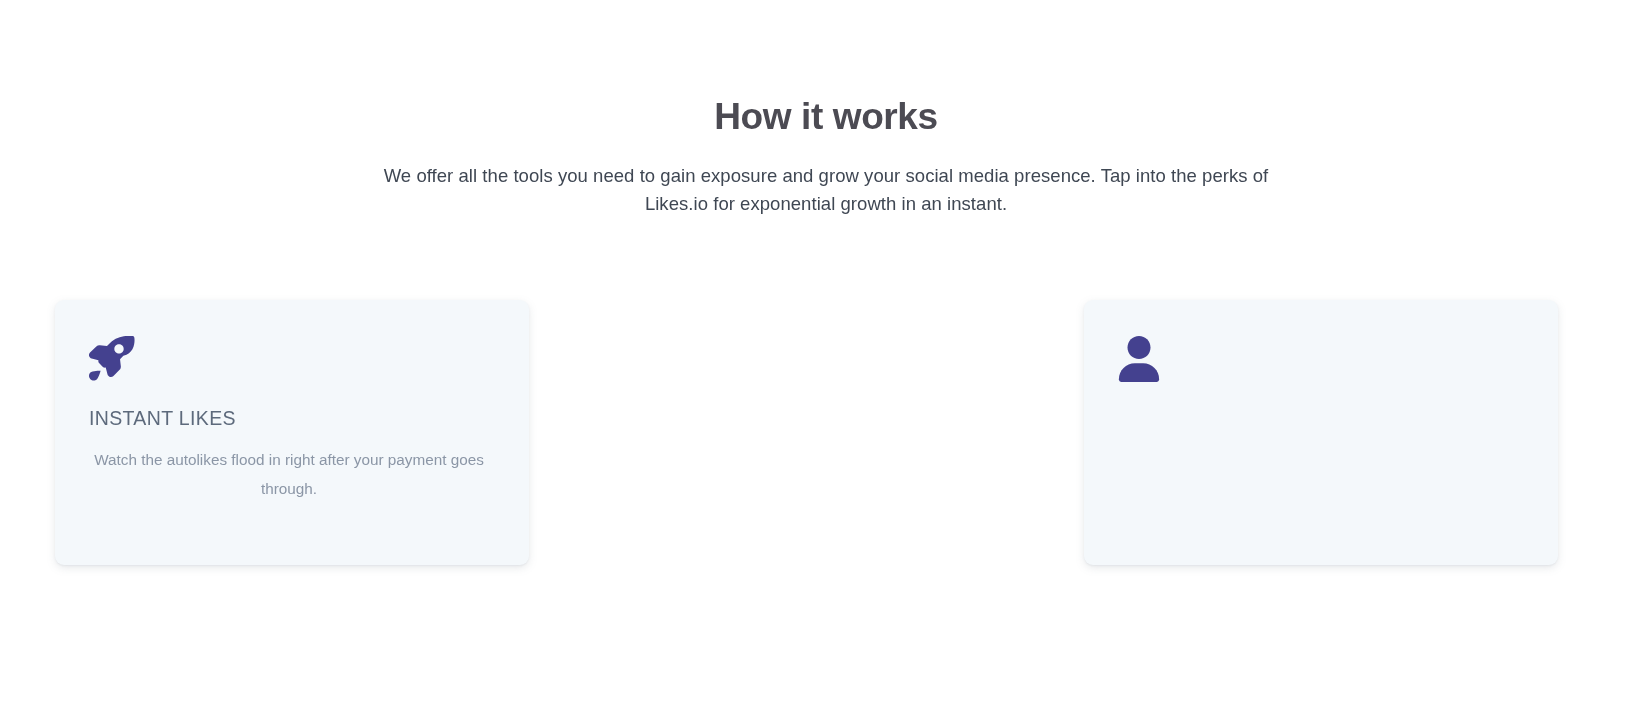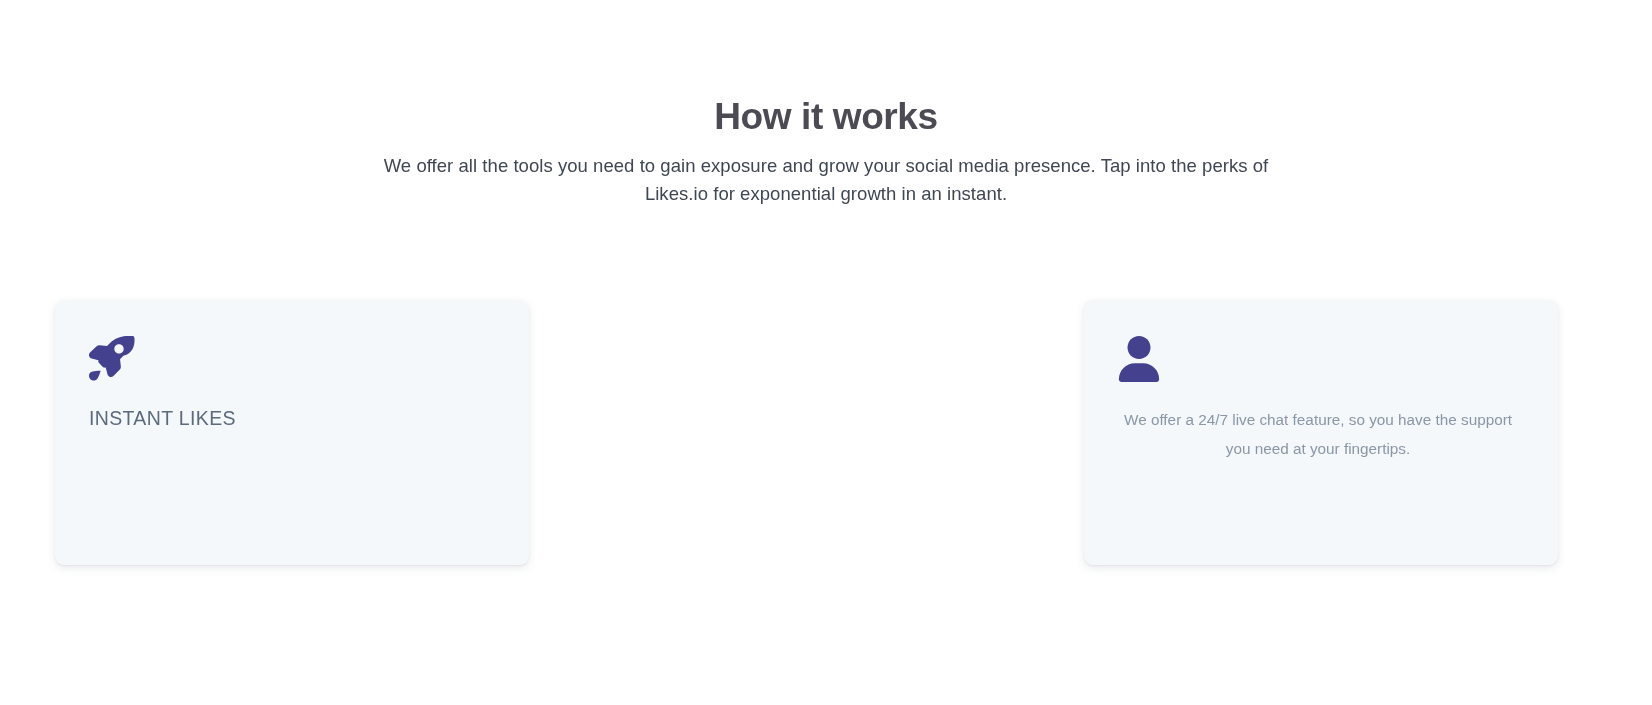--- a/index.html
+++ b/index.html
@@ -30,21 +30,21 @@
 
   .page-title {
     font-size: 37px;
     font-weight: 700;
     letter-spacing: -0.4px;
     color: #4c4b53;
     line-height: 1.15;
   }
 
   .page-subtitle {
-    margin: 13px auto 0 auto;
+    margin: 23px auto 0 auto;
     max-width: 900px;
     font-size: 18.5px;
     font-weight: 400;
     line-height: 1.55;
     color: #3f4753;
     letter-spacing: 0.05px;
   }
 
   
   .cards-row {
@@ -115,27 +115,27 @@
   <div class="cards-row">
 
     <div class="feature-card">
       <span class="card-icon">
         <svg width="46" height="46" viewBox="0 0 512 512" aria-hidden="true">
           <path d="M505.1 19.1C503.8 8.5 495.5 .2 484.9 -1.1c-49.1-6-173.6 .9-247.6 74.9l-37.1 37.1-79.3-8.8c-14.6-1.6-29 3.5-39.4 13.9L11.3 184.2c-10.1 10.1-14.1 24.8-10.4 38.6s14.5 24.5 28.4 28.1l75.5 19.4c-2 9.6-.6 19.9 4.3 28.7l48.3 48.3c8.8 4.9 19.1 6.3 28.7 4.3l19.4 75.5c3.6 13.9 14.3 24.7 28.1 28.4s28.5-.3 38.6-10.4l68.2-68.2c10.4-10.4 15.5-24.8 13.9-39.4l-8.8-79.3 37.1-37.1C505.2 192.5 512.1 68 505.1 19.1zM370.8 180.5c-20.3 20.3-53.2 20.3-73.5 0s-20.3-53.2 0-73.5 53.2-20.3 73.5 0S391.1 160.2 370.8 180.5z"></path>
           <path d="M15.3 406.6c-20.4 20.4-20.4 53.5 0 73.9s53.5 20.4 73.9 0c20.4-20.4 40.4-93.9 40.4-93.9S35.7 386.2 15.3 406.6z"></path>
         </svg>
       </span>
       <div class="card-title">INSTANT LIKES</div>
+      <div class="card-body">Watch the autolikes flood in right after your payment goes through.</div>
     </div>
 
 
     <div class="feature-card">
       <span class="card-icon">
         <svg width="42" height="46" viewBox="0 0 448 512" aria-hidden="true">
           <path d="M224 256c70.7 0 128-57.3 128-128S294.7 0 224 0 96 57.3 96 128s57.3 128 128 128z"></path>
           <path d="M178.3 304C79.8 304 0 383.8 0 482.3 0 498.7 13.3 512 29.7 512H418.3c16.4 0 29.7-13.3 29.7-29.7 0-98.5-79.8-178.3-178.3-178.3H178.3z"></path>
         </svg>
       </span>
-      <div class="card-body">We offer a 24/7 live chat feature, so you have the support you need at your fingertips.</div>
     </div>
 
   </div>
 </div>
 
 </body></html>

